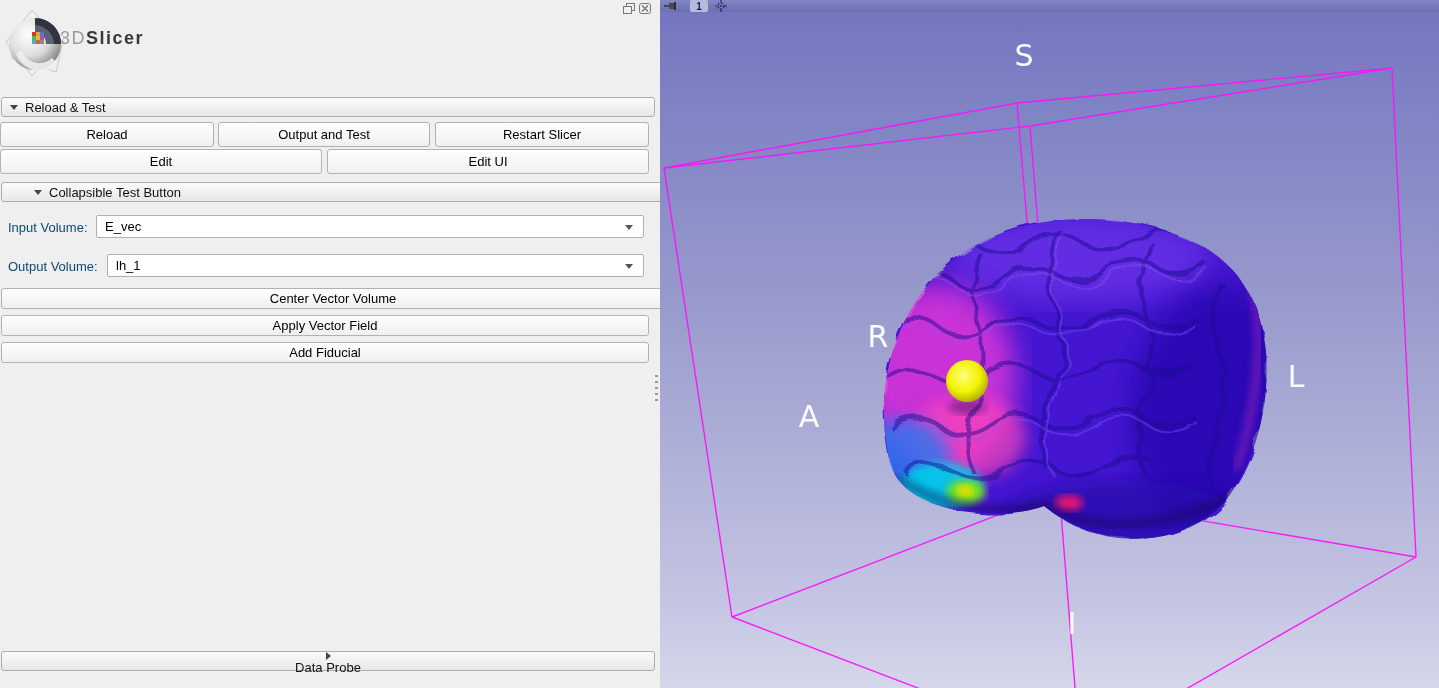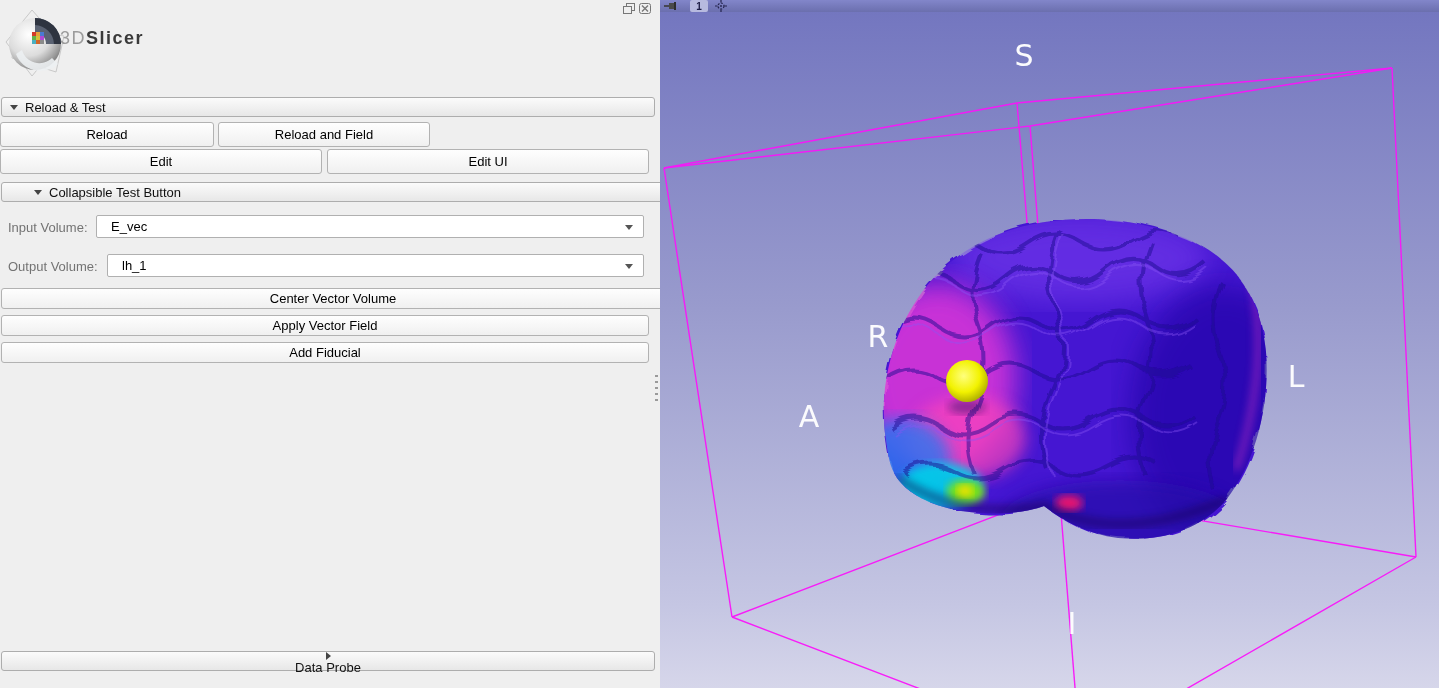--- a/index.html
+++ b/index.html
@@ -15,23 +15,23 @@
   .sec-hdr{position:absolute;left:1px;width:652px;height:18px;border:1px solid #adadad;border-radius:3px;
            background:linear-gradient(#fbfbfb,#e7e7e7);display:flex;align-items:center;
            font-size:13px;color:#111;cursor:default;}
   .sec-hdr .tri{width:0;height:0;margin:0 7px 0 8px;}
   .tri-down{border-left:4px solid transparent;border-right:4px solid transparent;border-top:5px solid #444;}
   .tri-right{border-top:4px solid transparent;border-bottom:4px solid transparent;border-left:5px solid #444;}
   .qbtn{position:absolute;height:25px;border:1px solid #b2b2b2;border-radius:3px;
         background:linear-gradient(#fefefe,#f0f0f0);font-size:13px;color:#000;
         display:flex;align-items:center;justify-content:center;box-sizing:border-box;}
   .qbtn.small{height:21px;}
-  .fld-label{position:absolute;left:8px;font-size:13px;color:#737373;}
+  .fld-label{position:absolute;left:8px;font-size:13px;color:#0c4a6e;}
   .combo{position:absolute;height:23px;border:1px solid #b0b0b0;border-radius:2px;background:#ffffff;
-         box-sizing:border-box;display:flex;align-items:center;font-size:13px;color:#000;padding-left:14px;}
+         box-sizing:border-box;display:flex;align-items:center;font-size:13px;color:#000;padding-left:8px;}
   .combo .arrow{position:absolute;right:10px;top:9px;width:0;height:0;
          border-left:4px solid transparent;border-right:4px solid transparent;border-top:5px solid #555;}
   .grip{position:absolute;left:655px;top:375px;width:3px;height:26px;
         background:repeating-linear-gradient(#9a9a9a 0 2px,transparent 2px 6px);}
   
   .view3d{position:absolute;left:660px;top:0;width:779px;height:688px;}
   .view-bar{position:absolute;left:0;top:0;width:779px;height:12px;z-index:5;
             background:linear-gradient(#8286ca,#6b6fae);display:flex;align-items:center;}
   .view-badge{margin-left:14px;width:18px;height:12px;background:#b7badf;border-radius:2px;
               font-size:10px;font-weight:700;color:#1d1d45;display:flex;align-items:center;justify-content:center;}
@@ -94,21 +94,24 @@
     </div>
 
     <div class="sec-hdr" style="top:97px;">
       <span class="tri tri-down"></span>
       <span>Reload &amp; Test</span>
     </div>
     <div class="qbtn" style="left:0;top:122px;width:214px;">
         <span>Reload</span>
       </div>
     <div class="qbtn" style="left:218px;top:122px;width:212px;">
-        <span>Reload and Field</span>
+        <span>Output and Test</span>
+      </div>
+    <div class="qbtn" style="left:435px;top:122px;width:214px;">
+        <span>Restart Slicer</span>
       </div>
     <div class="qbtn" style="left:0;top:149px;width:322px;">
         <span>Edit</span>
       </div>
     <div class="qbtn" style="left:327px;top:149px;width:322px;">
         <span>Edit UI</span>
       </div>
 
     <div class="sec-hdr" style="top:182px;padding-left:24px;">
       <span class="tri tri-down"></span>

